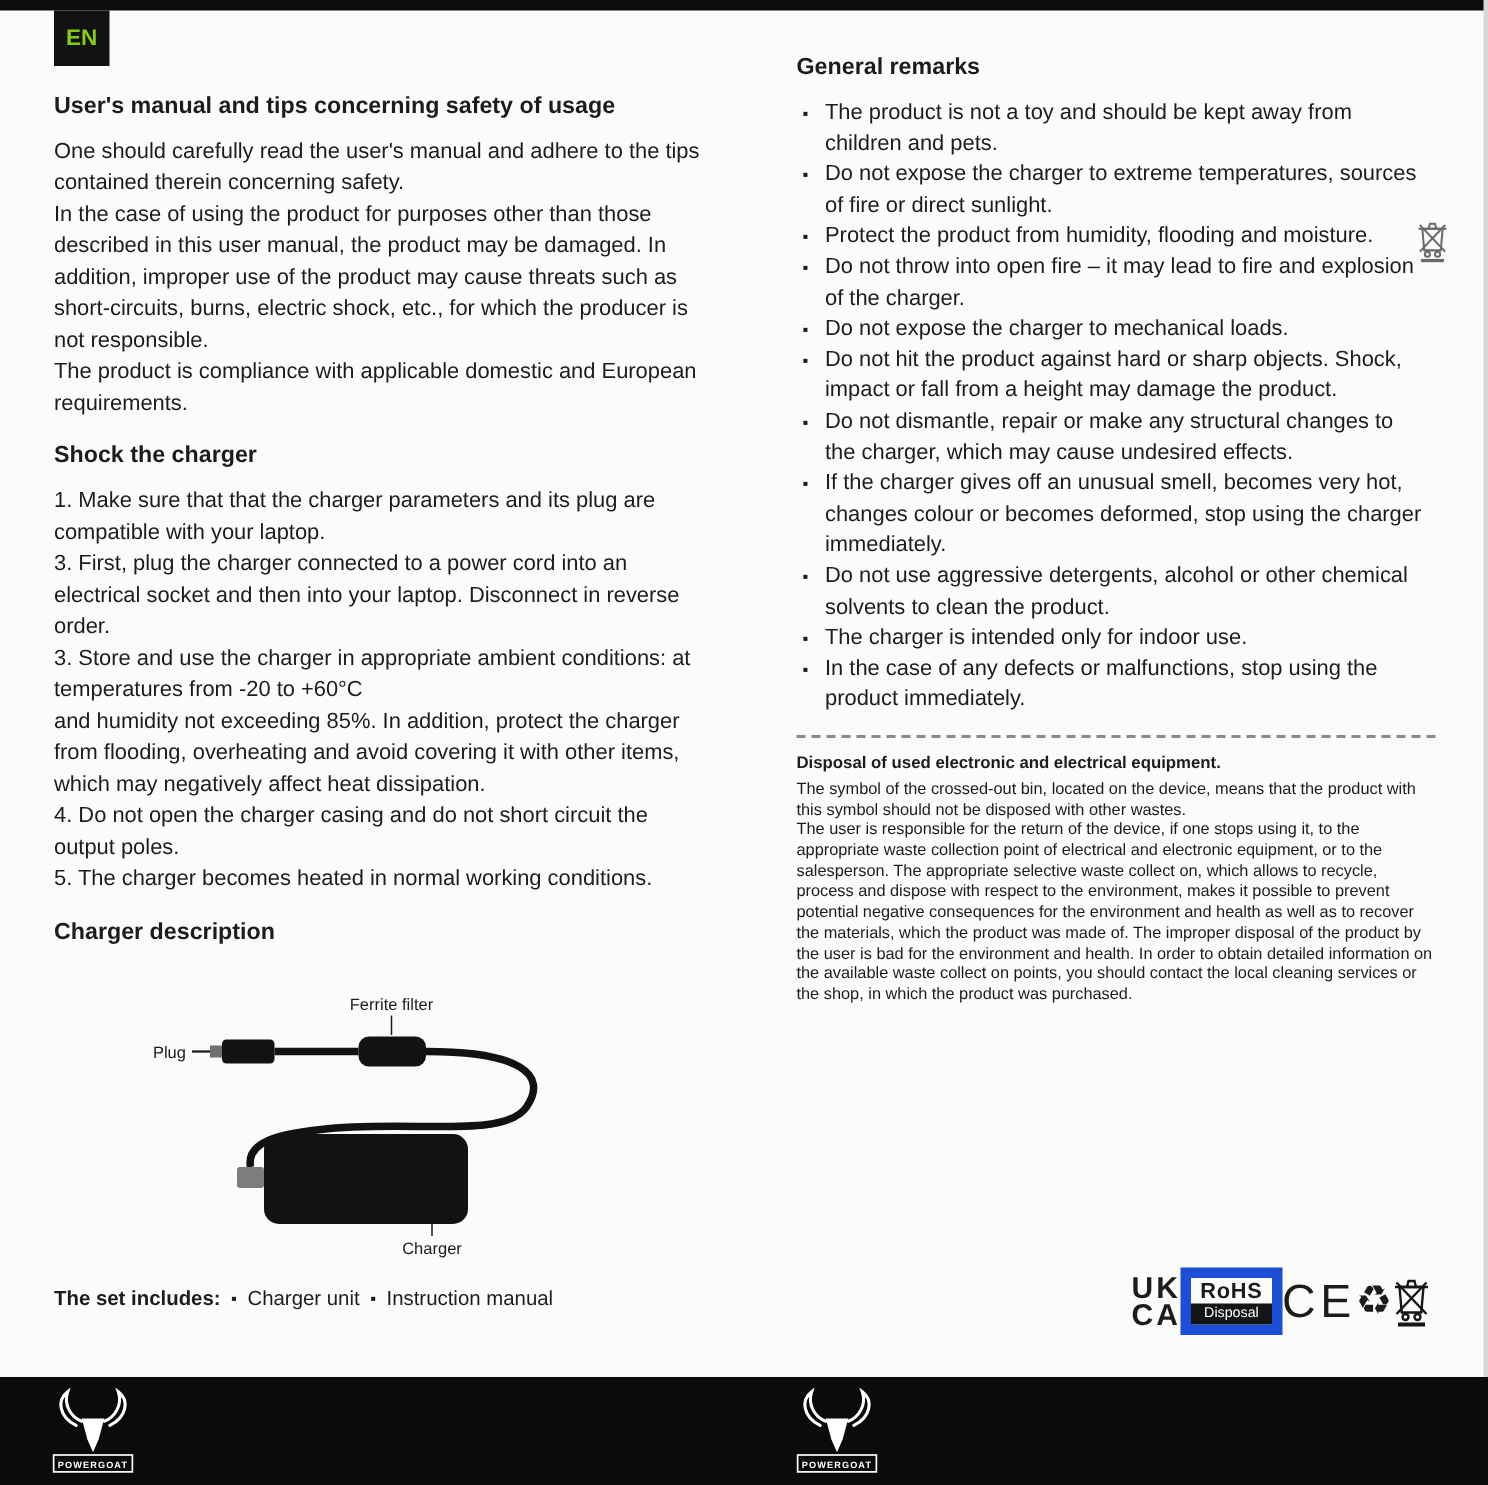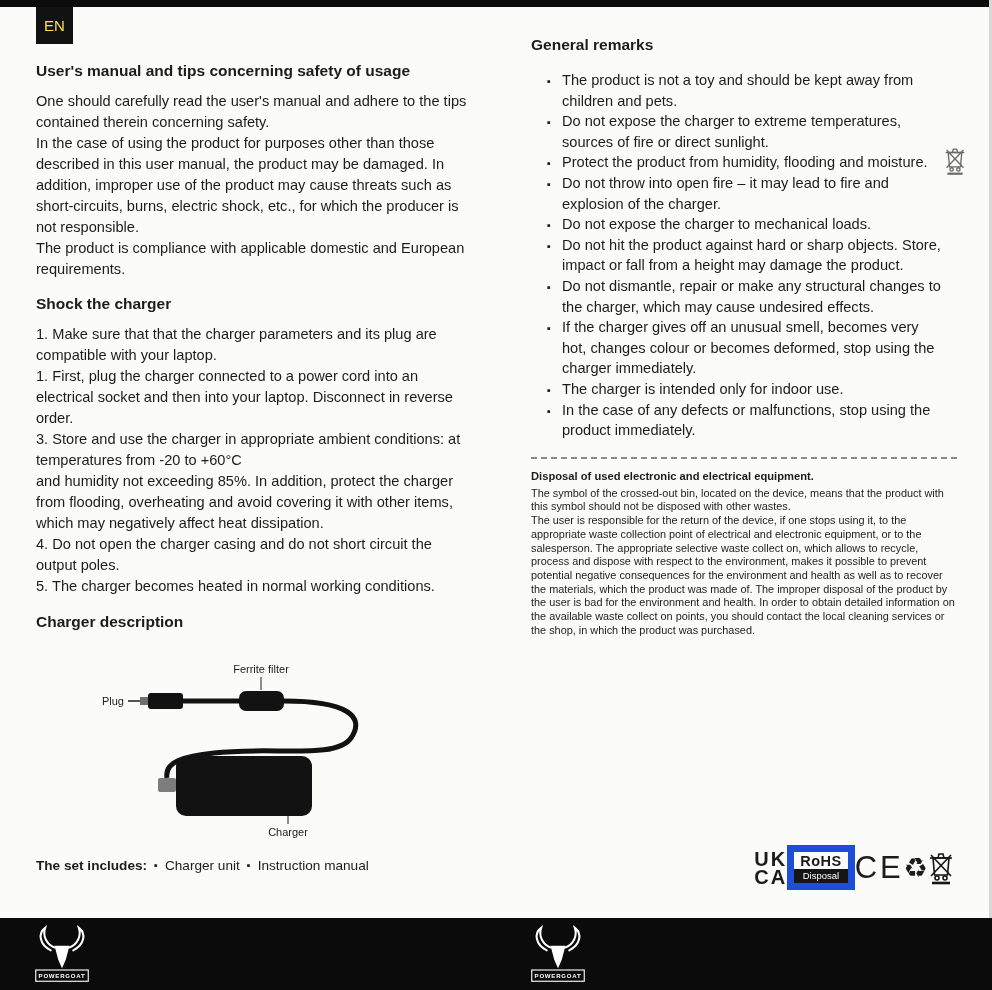--- a/index.html
+++ b/index.html
@@ -1,38 +1,38 @@
 <!DOCTYPE html>
 <html><head>
 <meta charset="utf-8">
 <style>
   html,body{margin:0;padding:0;background:#e9e9e7;}
   .page{position:relative;width:992px;height:990px;background:#fbfbf9;overflow:hidden;
         font-family:"Liberation Sans","DejaVu Sans",sans-serif;color:#1c1c1c;}
   .top-bar{position:absolute;top:0;left:0;right:0;height:7px;background:#0c0c0c;}
   .right-edge{position:absolute;top:0;right:0;width:3px;height:100%;background:#d8d8d4;}
   .en-badge{position:absolute;left:36px;top:7px;width:37px;height:37px;background:#121212;
-            color:#fde047;font-weight:normal;font-size:15px;display:flex;align-items:center;justify-content:center;}
+            color:#84cc16;font-weight:bold;font-size:15px;display:flex;align-items:center;justify-content:center;}
   
   .col-left{position:absolute;left:36px;top:62px;width:438px;}
   .h{font-size:15.5px;font-weight:bold;margin:0 0 11px;}
   .h2{margin-top:15px;}
   .h3{margin-top:14px;}
   .body{font-size:14.6px;line-height:21px;margin:0 0 6px;white-space:pre-line;}
   .step{margin:0;}
   .steps{margin-bottom:16px;}
   
   .diagram{position:absolute;left:36px;top:660px;}
   .diagram text{font-size:11px;fill:#1c1c1c;}
   .set-line{position:absolute;left:36px;top:858px;font-size:13.6px;}
   .set-line .b{font-weight:bold;}
   .sq::before{content:"▪";font-size:11px;margin:0 7px;position:relative;top:-1px;}
   
   .col-right{position:absolute;left:531px;top:36px;width:426px;}
-  .col-right ul{list-style:none;margin:16px;padding:0;}
+  .col-right ul{list-style:none;margin:4px;padding:0;}
   .col-right li{position:relative;padding-left:15px;font-size:14.6px;line-height:20.6px;}
   .col-right li::before{content:"▪";position:absolute;left:0;top:1px;font-size:11px;}
   .dashes{border:none;border-top:2px dashed #8a8a8a;margin:13px 0 11px;}
   .disposal-title{font-size:11.2px;font-weight:bold;margin:0 0 5px;}
   .small{font-size:10.9px;line-height:13.7px;margin:0;white-space:pre-line;}
   
   .marks{position:absolute;right:38px;top:845px;display:flex;align-items:center;gap:0;}
   .ukca{font-weight:bold;font-size:20px;line-height:18px;letter-spacing:2px;}
   .rohs{border:7px solid #1d4ed8;text-align:center;}
   .rohs-top{font-weight:bold;font-size:14.5px;padding:1px 6px 0;letter-spacing:0.5px;}
@@ -56,21 +56,21 @@
   <div class="en-badge">EN</div>
 
   <div class="col-left">
     <h2 class="h">User's manual and tips concerning safety of usage</h2>
     <p class="body">One should carefully read the user's manual and adhere to the tips contained therein concerning safety.
 In the case of using the product for purposes other than those described in this user manual, the product may be damaged. In addition, improper use of the product may cause threats such as short-circuits, burns, electric shock, etc., for which the producer is not responsible.
 The product is compliance with applicable domestic and European requirements.</p>
     <h2 class="h h2">Shock the charger</h2>
     <div class="steps">
       <p class="body step">1. Make sure that that the charger parameters and its plug are compatible with your laptop.</p>
-      <p class="body step">1. First, plug the charger connected to a power cord into an electrical socket and then into your laptop. Disconnect in reverse order.</p>
+      <p class="body step">3. First, plug the charger connected to a power cord into an electrical socket and then into your laptop. Disconnect in reverse order.</p>
       <p class="body step">3. Store and use the charger in appropriate ambient conditions: at temperatures from -20 to +60°C
 and humidity not exceeding 85%. In addition, protect the charger from flooding, overheating and avoid covering it with other items, which may negatively affect heat dissipation.</p>
       <p class="body step">4. Do not open the charger casing and do not short circuit the output poles.</p>
       <p class="body step">5. The charger becomes heated in normal working conditions.</p>
     </div>
     <h2 class="h h3">Charger description</h2>
   </div>
 
   <svg class="diagram" width="438" height="184" viewBox="0 0 438 184">
     <text x="225" y="13" text-anchor="middle">Ferrite filter</text>
@@ -93,23 +93,24 @@
   </div>
 
   <div class="col-right">
     <h2 class="h">General remarks</h2>
     <ul>
       <li>The product is not a toy and should be kept away from children and pets.</li>
       <li>Do not expose the charger to extreme temperatures, sources of fire or direct sunlight.</li>
       <li>Protect the product from humidity, flooding and moisture.</li>
       <li>Do not throw into open fire – it may lead to fire and explosion of the charger.</li>
       <li>Do not expose the charger to mechanical loads.</li>
-      <li>Do not hit the product against hard or sharp objects. Store, impact or fall from a height may damage the product.</li>
+      <li>Do not hit the product against hard or sharp objects. Shock, impact or fall from a height may damage the product.</li>
       <li>Do not dismantle, repair or make any structural changes to the charger, which may cause undesired effects.</li>
       <li>If the charger gives off an unusual smell, becomes very hot, changes colour or becomes deformed, stop using the charger immediately.</li>
+      <li>Do not use aggressive detergents, alcohol or other chemical solvents to clean the product.</li>
       <li>The charger is intended only for indoor use.</li>
       <li>In the case of any defects or malfunctions, stop using the product immediately.</li>
     </ul>
     <hr class="dashes">
     <h3 class="disposal-title">Disposal of used electronic and electrical equipment.</h3>
     <p class="small">The symbol of the crossed-out bin, located on the device, means that the product with this symbol should not be disposed with other wastes.
 The user is responsible for the return of the device, if one stops using it, to the appropriate waste collection point of electrical and electronic equipment, or to the salesperson. The appropriate selective waste collect on, which allows to recycle, process and dispose with respect to the environment, makes it possible to prevent potential negative consequences for the environment and health as well as to recover the materials, which the product was made of. The improper disposal of the product by the user is bad for the environment and health. In order to obtain detailed information on the available waste collect on points, you should contact the local cleaning services or the shop, in which the product was purchased.</p>
   </div>
 
   <div class="marks">

